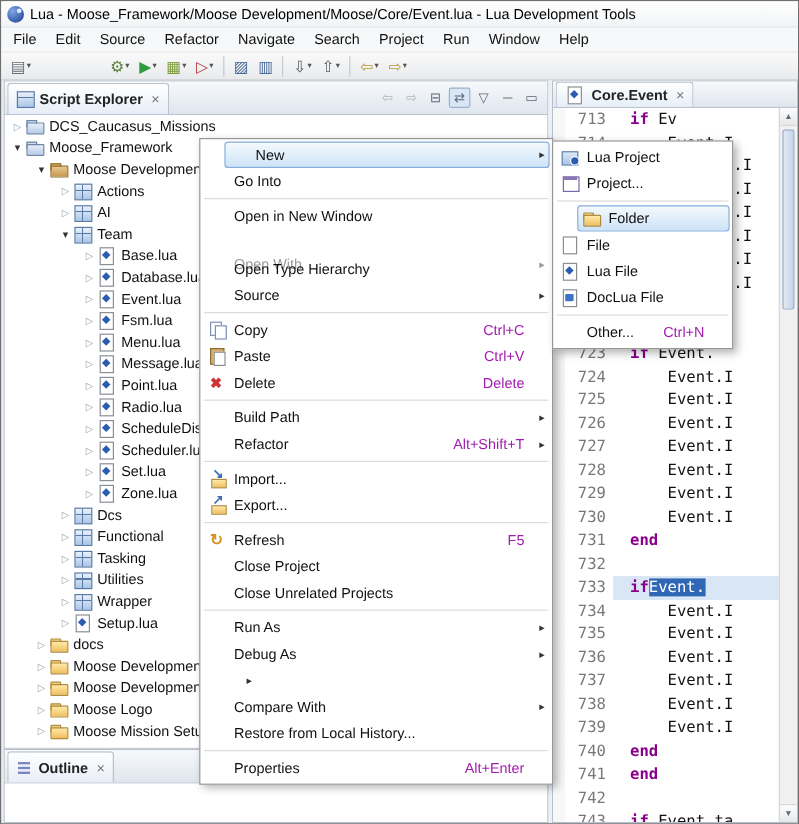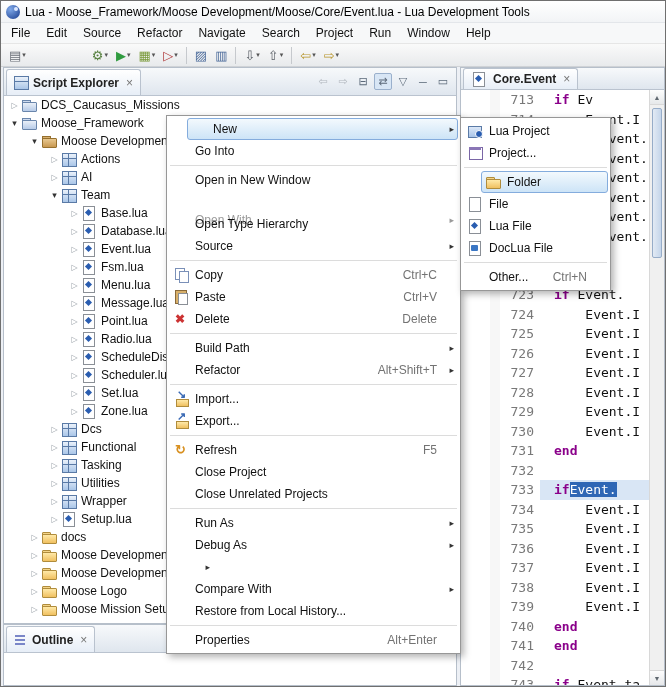--- a/index.html
+++ b/index.html
@@ -97,21 +97,21 @@
   .exicon { width:14px; height:13px; position:relative; }
   .exicon::before { content:""; position:absolute; left:0; top:0; width:13px; height:12px;
     border:1px solid #5a7aa6;
     background-image:linear-gradient(to bottom, transparent 4px, #5a7aa6 4px, #5a7aa6 5px, transparent 5px),
                      linear-gradient(#eaf1fa,#aac6e8); }
   .oicon { width:13px; height:13px; position:relative; }
   .oicon::before { content:""; position:absolute; left:1px; top:2px; width:10px; height:2px;
     background:#7a86c8; box-shadow:0 4px 0 #7a86c8, 0 8px 0 #7a86c8; }
 
   
-  .codewrap { position:absolute; left:0; right:0; top:22px; bottom:0; background:#fff; overflow:hidden;padding-left:29px; }
+  .codewrap { position:absolute; left:0; right:0; top:22px; bottom:0; background:#fff; overflow:hidden; }
   .crow { height:19.5px; display:flex; align-items:center;
     font-family:"DejaVu Sans Mono", monospace; font-size:13px; white-space:pre; }
   .rl { width:10px; flex:0 0 10px; height:100%; background:#f7f7f7; }
   .ln { width:40px; flex:0 0 40px; text-align:right; padding-right:6px; color:#787878; }
   .ct { flex:1; height:100%; display:flex; align-items:center; padding-left:14px; overflow:hidden; }
   .crow.cur .ct { background:#d9e6f5; }
   .kw { color:#8a008a; font-weight:bold; }
   .seltxt { background:#2f67b5; color:#fff; }
 
   .vsb { position:absolute; top:0; right:0; bottom:0; width:15px; background:#f0f0f0;
@@ -127,21 +127,21 @@
   .menu { position:absolute; background:#fff; border:1px solid #979797;
     box-shadow:3px 3px 7px rgba(0,0,0,0.3); padding:2px 0; }
   #ctx { left:165px; top:114px; width:295px; z-index:20; }
   #sub { left:459px; top:116px; width:151px; z-index:21; }
   .mrow { height:22px; display:flex; align-items:center; padding:0 3px; margin:0 2px;
     border:1px solid transparent; border-radius:3px; }
   .mrow.hl { background:linear-gradient(#f3f9fd,#cde4f7); border-color:#84acdd;margin-left:20px; }
   .mrow.dis .mlabel, .mrow.dis .mar { color:#9a9a9a;margin-top:36px; }
   .mi { width:20px; flex:0 0 20px; height:16px; position:relative; }
   .mlabel { flex:1; padding-left:2px; white-space:nowrap; }
-  .msc { padding-right:6px; color:#737373; white-space:nowrap; }
+  .msc { padding-right:6px; color:#a21caf; white-space:nowrap; }
   .mar { width:11px; text-align:right; font-size:9px; color:#333; }
   .msep { height:1px; background:#dcdcdc; margin:3px 3px; }
 
   .mi-copy::before { content:""; position:absolute; left:2px; top:1px; width:8px; height:10px;
     background:#fff; border:1px solid #7a90b8; }
   .mi-copy::after { content:""; position:absolute; left:6px; top:4px; width:8px; height:10px;
     background:#fff; border:1px solid #7a90b8; }
   .mi-paste::before { content:""; position:absolute; left:2px; top:1px; width:10px; height:12px;
     background:#d8b06a; border:1px solid #8a6a3a; }
   .mi-paste::after { content:""; position:absolute; left:5px; top:4px; width:8px; height:10px;

